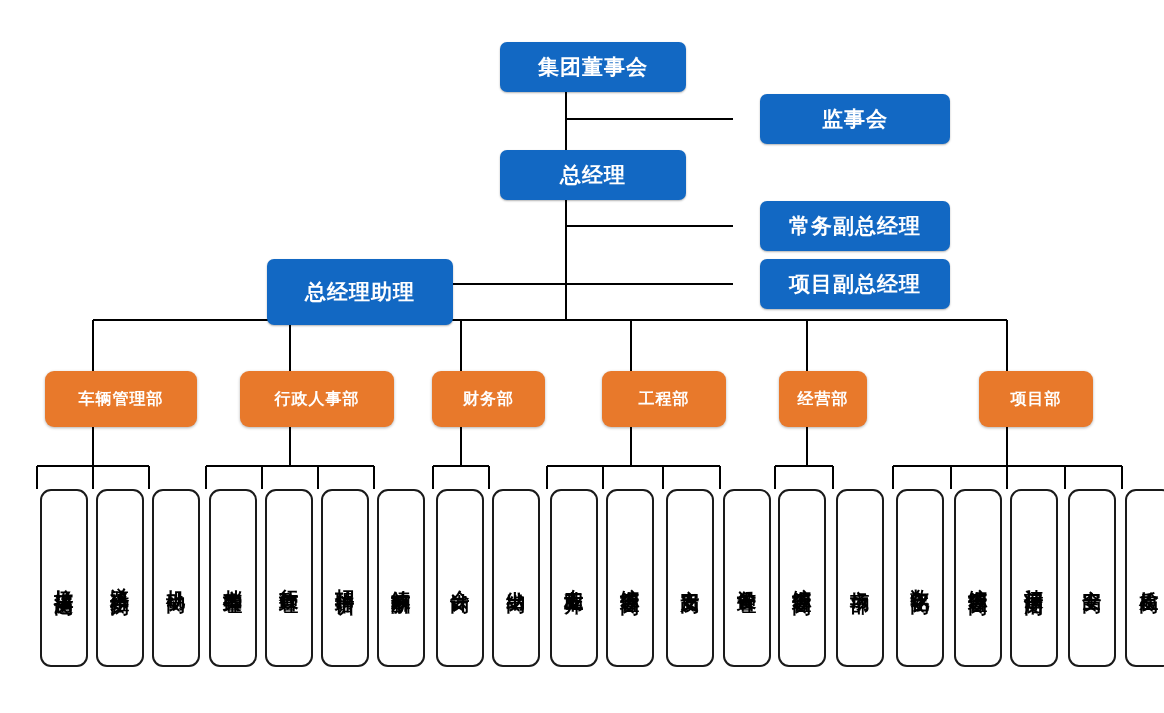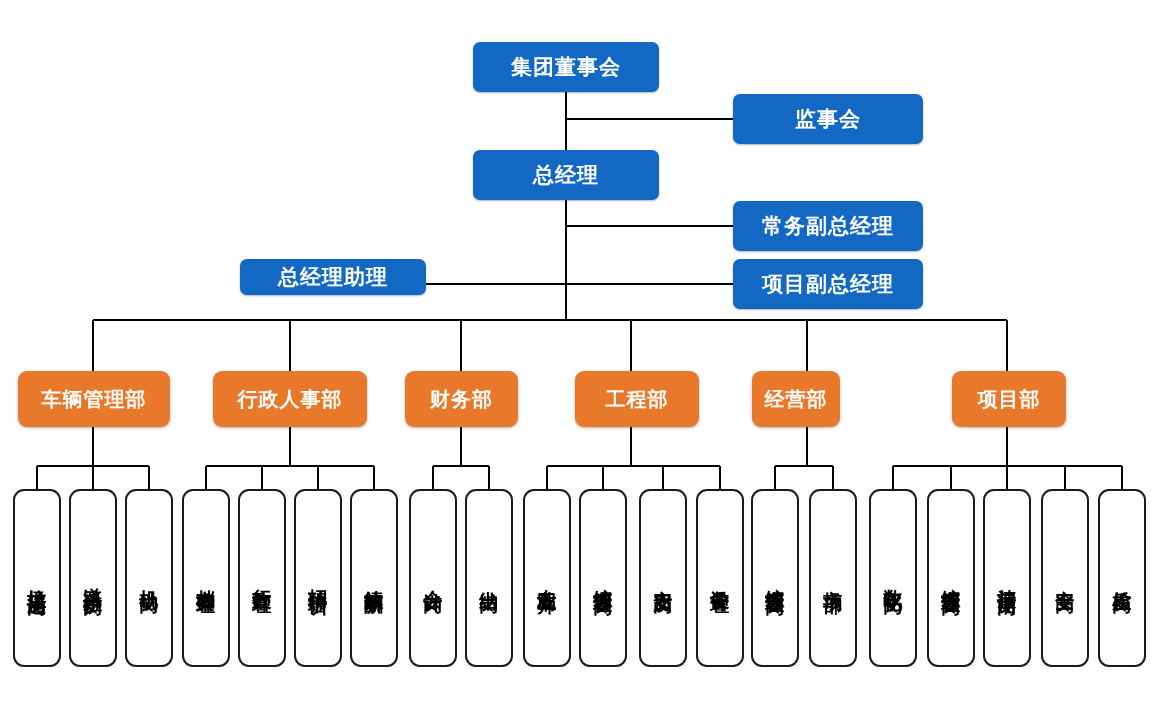--- a/index.html
+++ b/index.html
@@ -14,39 +14,40 @@
   #wires{position:absolute;left:0;top:0;width:1164px;height:713px;}
 
   .node{
     position:absolute;
     box-sizing:border-box;
     display:flex;
     align-items:center;
     justify-content:center;
     text-align:center;
     z-index:2;
+    margin-left:27px;
   }
 
   
   .blue{
     background:#1268c3;
     color:#ffffff;
     border-radius:7px;
     font-size:21px;
     font-weight:bold;
     letter-spacing:1px;
     box-shadow:0 1px 2px rgba(0,0,0,.30);
   }
 
   
   .orange{
     background:#e8792b;
     color:#ffffff;
     border-radius:9px;
-    font-size:20px;
+    font-size:16px;
     font-weight:bold;
     letter-spacing:1px;
     box-shadow:0 1px 3px rgba(0,0,0,.30);
   }
 
   
   .leaf{
     background:#ffffff;
     color:#000000;
     border:2px solid #1a1a1a;
@@ -137,21 +138,21 @@
   <div class="node blue" style="left:473px;top:42px;width:186px;height:50px;">集团董事会</div>
 
   <div class="node blue" style="left:733px;top:94px;width:190px;height:50px;">监事会</div>
 
   <div class="node blue" style="left:473px;top:150px;width:186px;height:50px;">总经理</div>
 
   <div class="node blue" style="left:733px;top:201px;width:190px;height:50px;">常务副总经理</div>
 
   <div class="node blue" style="left:733px;top:259px;width:190px;height:50px;">项目副总经理</div>
 
-  <div class="node blue" style="left:240px;top:259px;width:186px;height:36px;">总经理助理</div>
+  <div class="node blue" style="left:240px;top:259px;width:186px;height:66px;">总经理助理</div>
 
   <div class="node orange" style="left:18px;top:371px;width:152px;height:56px;">车辆管理部</div>
 
   <div class="node orange" style="left:213px;top:371px;width:154px;height:56px;text-align:right;">行政人事部</div>
 
   <div class="node orange" style="left:405px;top:371px;width:113px;height:56px;">财务部</div>
 
   <div class="node orange" style="left:575px;top:371px;width:124px;height:56px;">工程部</div>
 
   <div class="node orange" style="left:752px;top:371px;width:88px;height:56px;">经营部</div>

